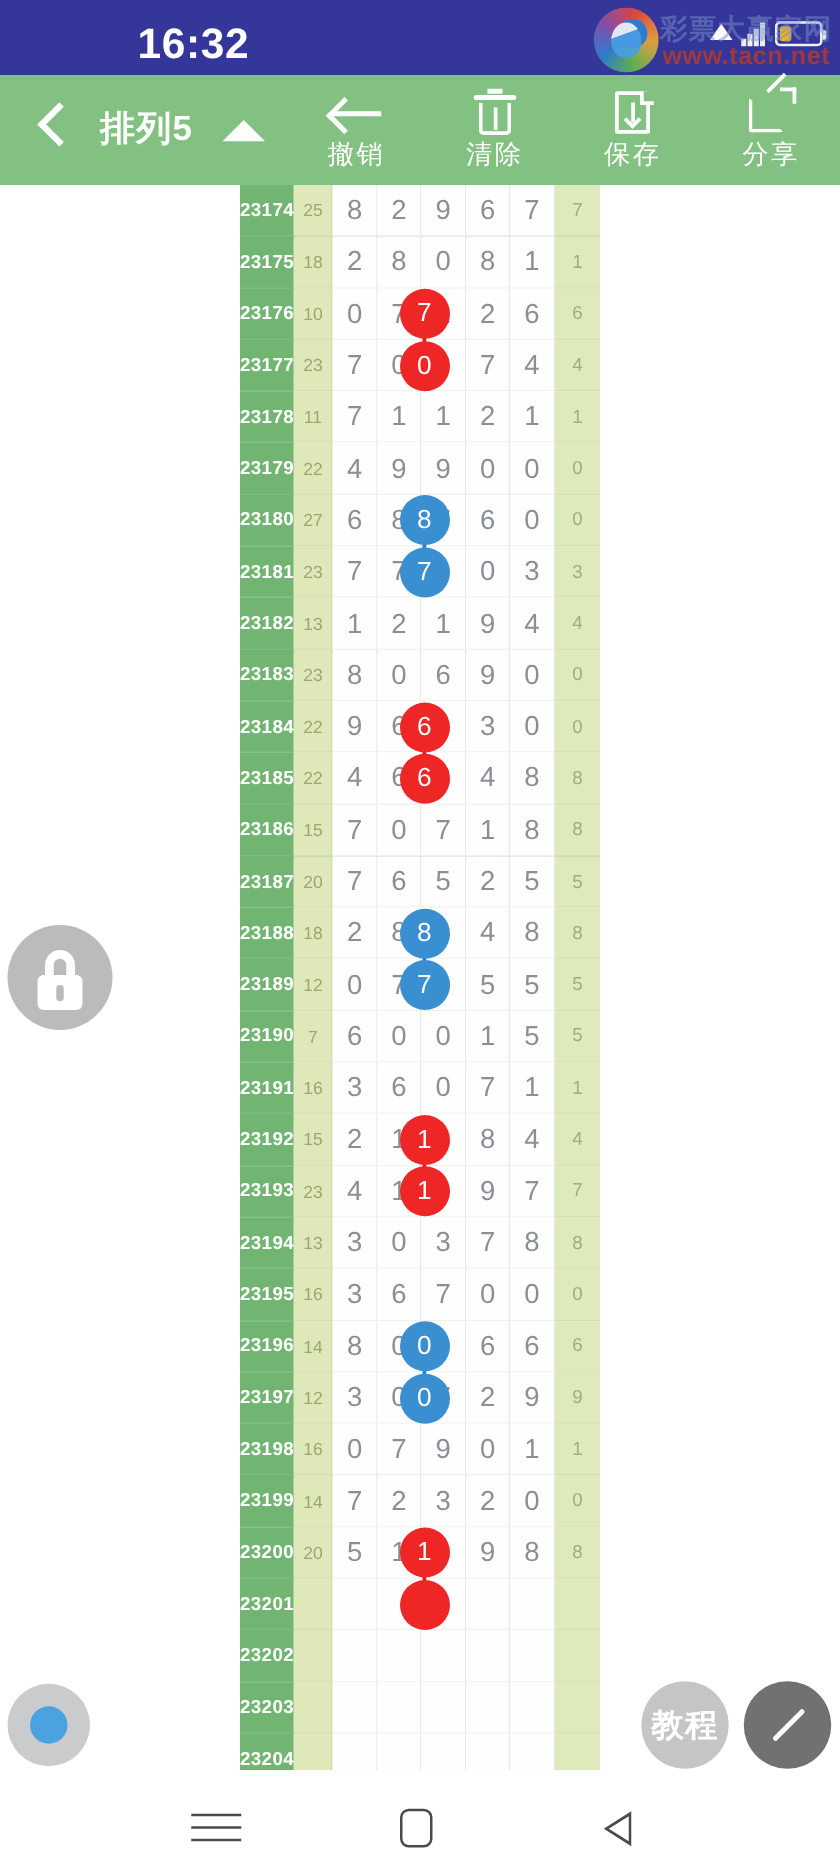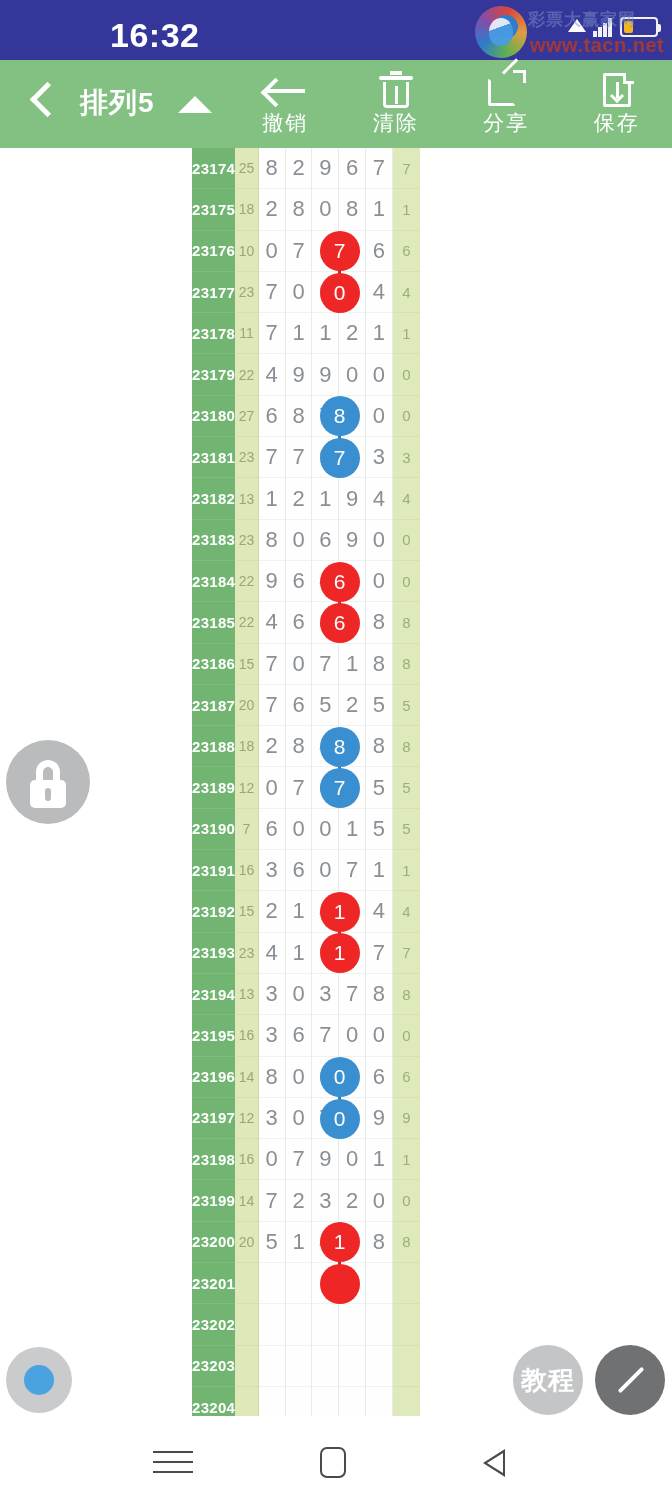--- a/index.html
+++ b/index.html
@@ -31,21 +31,21 @@
 
   
   .wm{ position:absolute; left:470px; top:2px; width:200px; height:62px; pointer-events:none; }
   .wm-logo{ position:absolute; left:5px; top:4px; width:52px; height:52px; border-radius:50%;
     background:
       radial-gradient(circle at 60% 40%, #2f7fd0 0 26%, transparent 27%),
       conic-gradient(from 20deg,#e04a3a,#e8a33d,#62b74b,#2f7fd0,#8a4fa8,#e04a3a);
     opacity:.95; }
   .wm-logo::after{ content:""; position:absolute; left:14px; top:12px; width:24px; height:28px;
     border-radius:50% 50% 45% 45%; background:linear-gradient(160deg,#fff 0 35%, #4aa3e8 36% 100%); opacity:.9;}
-  .wm-txt{ position:absolute; left:58px; top:6px; font-size:17px; color:#7a8fc8; opacity:.5;
+  .wm-txt{ position:absolute; left:58px; top:6px; font-size:22px; color:#7a8fc8; opacity:.5;
     letter-spacing:1px; font-weight:bold; white-space:nowrap;}
   .wm-url{ position:absolute; left:60px; top:32px; font-size:20px; font-weight:bold; color:#b33a2b;
     opacity:.85; white-space:nowrap; letter-spacing:.5px;}
 
   
   .toolbar{
     position:absolute; left:0; top:60px; width:672px; height:88px;
     background:#83c183; color:#fff;padding-left:40px;
   }
   .tb-back{ position:absolute; left:18px; top:18px; width:50px; height:52px; }
@@ -84,21 +84,21 @@
     border:3px solid #fff; border-radius:2px;}
   .ic-save i.fold{ position:absolute; right:6px; top:3px; width:11px; height:11px;
     background:#83c183; border-left:3px solid #fff; border-bottom:3px solid #fff; transform:rotate(0);}
   .ic-save i.ar{ position:absolute; left:22px; top:12px; width:3px; height:16px; background:#fff;}
   .ic-save i.arh{ position:absolute; left:18px; top:21px; width:10px; height:10px;
     border-right:3px solid #fff; border-bottom:3px solid #fff; transform:rotate(45deg);}
 
   
   .tablewrap{ position:absolute; left:192px; top:148px; width:288px; height:1268px;
     background:#ffffff; overflow:hidden; }
-  .grid{ position:relative; width:228px; }
+  .grid{ position:relative; width:288px; }
   .row{ position:relative; display:flex; height:41.3px; }
   .row.sep{ box-shadow: inset 0 2px 0 0 #7f9f8d; }
   .cell{ position:relative; display:flex; align-items:center; justify-content:center;
     font-size:22px; color:#8a8f95; border-right:1px solid #e3ece6; border-bottom:1px solid #eef3ef; }
   .c-id{ width:50px; background:#72b572; color:#ffffff; font-size:15px; font-weight:bold;
     letter-spacing:.3px; border-right:none; border-bottom:1px solid #7dbd7d;}
   .c-sum{ width:36px; background:#dfe8b9; color:#9aa871; font-size:14px;
     border-right:1px solid #cfdaa8; border-bottom:1px solid #d6e0ae;}
   .c-n{ width:41px; background:#fdfefd; }
   .c-last{ width:42px; background:#dfeabc; color:#9fae79; font-size:15px;
@@ -194,36 +194,36 @@
         <div class="tb-ico ic-trash">
           <i class="hnd"></i>
             <i class="lid"></i>
             <i class="bod"></i>
             <i class="ln"></i>
         </div>
         <div class="tb-lbl">清除</div>
       </div>
 
       <div class="tb-item">
-        <div class="tb-ico ic-share">
-          <i class="box"></i>
-            <i class="arw"></i>
-            <i class="hd"></i>
-        </div>
-        <div class="tb-lbl">分享</div>
-      </div>
-
-      <div class="tb-item">
         <div class="tb-ico ic-save">
           <i class="pg"></i>
             <i class="fold"></i>
             <i class="ar"></i>
             <i class="arh"></i>
         </div>
         <div class="tb-lbl">保存</div>
+      </div>
+
+      <div class="tb-item">
+        <div class="tb-ico ic-share">
+          <i class="box"></i>
+            <i class="arw"></i>
+            <i class="hd"></i>
+        </div>
+        <div class="tb-lbl">分享</div>
       </div>
 
     </div>
   </div>
 
   <div class="tablewrap">
     <div class="grid" id="grid">
         <div class="row">
           <div class="cell c-id">23174</div>
           <div class="cell c-sum">25</div>

